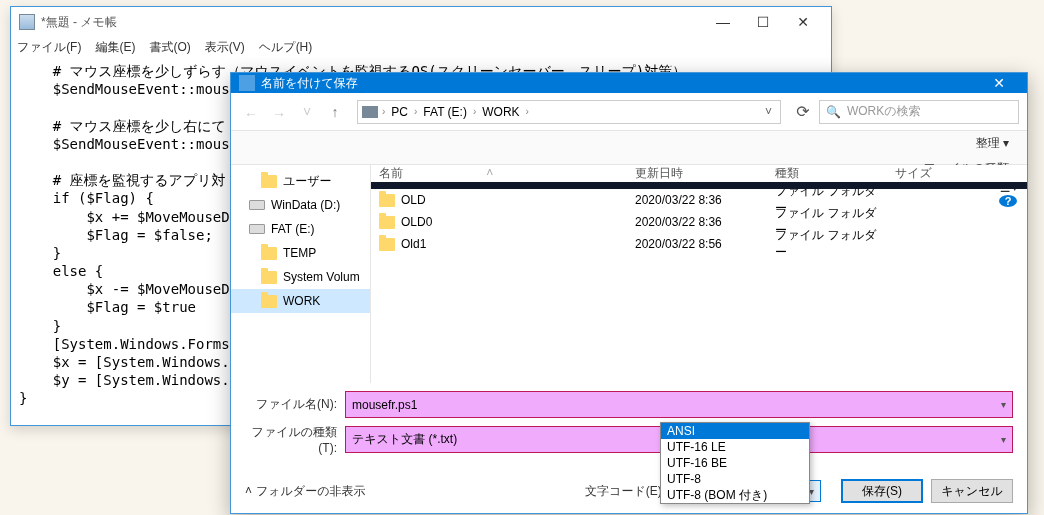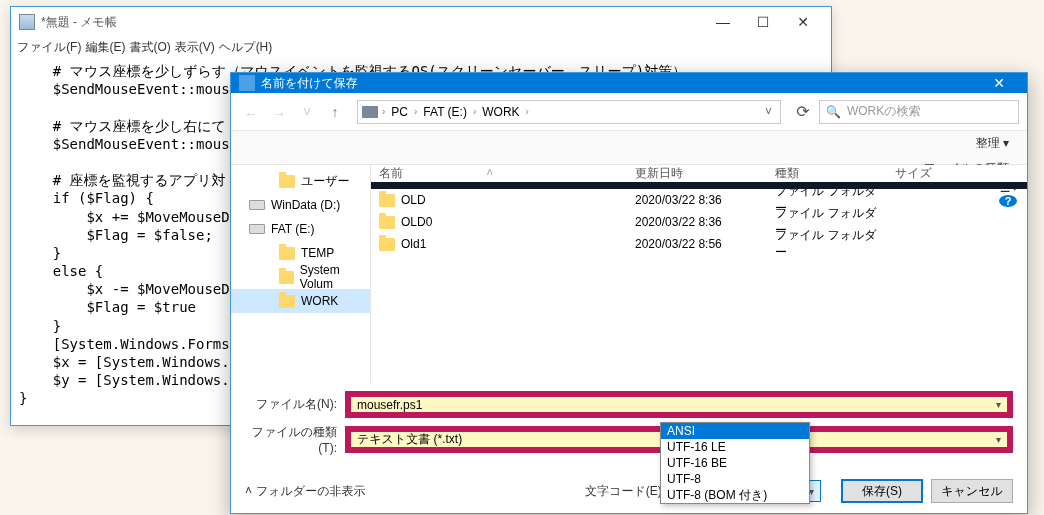--- a/index.html
+++ b/index.html
@@ -3,21 +3,21 @@
 <meta charset="utf-8">
 <style>
   * { box-sizing: border-box; font-family: "Yu Gothic UI", "Meiryo", sans-serif; }
   body { margin: 0; width: 1044px; height: 515px; background: #f9f5ec; position: relative; overflow: hidden; }
   
   .notepad { position: absolute; left: 10px; top: 6px; width: 822px; height: 420px; background: #fff; border: 1px solid #4596d8; box-shadow: 0 4px 12px rgba(0,0,0,0.15); }
   .np-title { height: 30px; display: flex; align-items: center; padding: 0 8px; font-size: 12px; color: #555; }
   .np-title .icon { width: 16px; height: 16px; margin-right: 6px; background: linear-gradient(#cde,#9bd); border: 1px solid #789; }
   .np-title .spacer { flex: 1; }
   .np-title .ctl { width: 40px; text-align: center; color: #333; font-size: 14px; }
-  .np-menu { display: flex; padding: 2px 6px; font-size: 12px; color: #333; gap: 4px; }
+  .np-menu { display: flex; padding: 2px 6px; font-size: 12px; color: #333; gap: 14px; }
   .np-menu span { cursor: default; }
   .np-body { padding: 4px 8px; font-family: "MS Gothic","Consolas",monospace; font-size: 14px; white-space: pre; color: #000; line-height: 1.3; }
   
   .dialog { position: absolute; left: 230px; top: 72px; width: 798px; background: #fff; border: 1px solid #4596d8; box-shadow: 0 6px 20px rgba(0,0,0,0.3); }
   .dlg-title { height: 20px; background: #0078d7; color: #fff; display: flex; align-items: center; padding: 0 8px; font-size: 12px; }
   .dlg-title .icon { width: 16px; height: 16px; margin-right: 6px; background: #fff; opacity: 0.3; }
   .dlg-title .spacer { flex: 1; }
   .dlg-title .close { width: 40px; height: 30px; display: flex; align-items: center; justify-content: center; font-size: 14px; }
   
   .dlg-nav { height: 38px; display: flex; align-items: center; padding: 0 8px; gap: 4px; border-bottom: 1px solid #e5e5e5; }
@@ -37,36 +37,36 @@
   .tb-view { display: flex; align-items: center; gap: 2px; }
   .tb-help { width: 18px; height: 18px; border-radius: 50%; background: #0078d7; color: #fff; display: flex; align-items: center; justify-content: center; font-size: 11px; font-weight: bold; margin-left: 10px; }
   
   .dlg-main { display: flex; height: 218px; }
   .tree { width: 140px; border-right: 1px solid #e5e5e5; font-size: 12px; padding-top: 4px; overflow: hidden; }
   .tree-item { display: flex; align-items: center; height: 24px; padding-left: 18px; gap: 6px; }
   .tree-item.sel { background: #cde8ff; }
   .folder-ico { width: 16px; height: 13px; background: #ffd86b; border-radius: 1px; position: relative; }
   .folder-ico::before { content:""; position:absolute; top:-3px; left:0; width:7px; height:3px; background:#ffd86b; border-radius:1px 1px 0 0; }
   .drive-ico { width: 16px; height: 10px; background: #ddd; border: 1px solid #999; border-radius: 1px; }
-  .tree-item.indent { padding-left: 48px; }
+  .tree-item.indent { padding-left: 30px; }
   
   .filelist { flex: 1; font-size: 12px; overflow-y: auto; position: relative; }
   .fl-head { display: flex; color: #555; border-bottom: 7px solid #0f172a; height: 24px; align-items: center; position: sticky; top: 0; background: #fff; }
   .fl-head .col { padding: 0 8px; }
   .col-name { width: 256px; }
   .col-date { width: 140px; }
   .col-type { width: 120px; }
   .col-size { width: 80px; }
   .fl-row { display: flex; height: 22px; align-items: center; }
   .fl-row .col { padding: 0 8px; display: flex; align-items: center; gap: 6px; }
   
   .dlg-bottom { padding: 8px 14px 14px; font-size: 12px; }
   .field-row { display: flex; align-items: center; margin-bottom: 6px; }
   .field-row label { width: 100px; text-align: right; padding-right: 8px; color: #333; }
-  .field-row .input { flex: 1; height: 27px; border: 6px solid #be185d; padding: 0 6px; font-size: 12px; display: flex; align-items: center; justify-content: space-between; background: #fef9c3; }
+  .field-row .input { flex: 1; height: 27px; border: 1px solid #be185d; padding: 0 6px; font-size: 12px; display: flex; align-items: center; justify-content: space-between; background: #f0abfc; }
   .field-row .input .drop { color: #555; font-size: 10px; }
   
   .dlg-footer { display: flex; align-items: center; padding: 4px 14px 10px; font-size: 12px; }
   .hide-folders { display: flex; align-items: center; gap: 4px; color: #333; }
   .spacer { flex: 1; }
   .enc-label { margin-right: 6px; color: #333; }
   .enc-combo { width: 150px; height: 22px; border: 1px solid #0078d7; background: #e5f1fb; display: flex; align-items: center; justify-content: space-between; padding: 0 6px; font-size: 12px; margin-right: 12px; position: relative; }
   .enc-combo .drop { color: #555; font-size: 10px; }
   .btn { width: 82px; height: 24px; border: 1px solid #aaa; background: #e1e1e1; display: flex; align-items: center; justify-content: center; font-size: 12px; margin-left: 8px; }
   .btn.primary { border: 1px solid #0078d7; box-shadow: 0 0 0 1px #0078d7 inset; }

